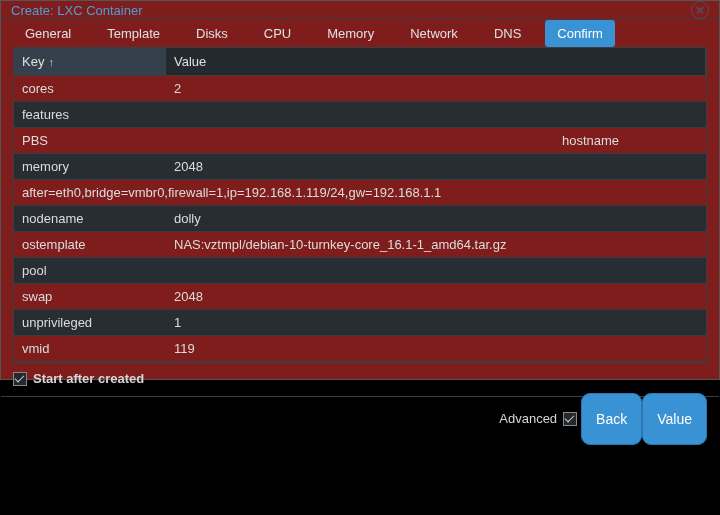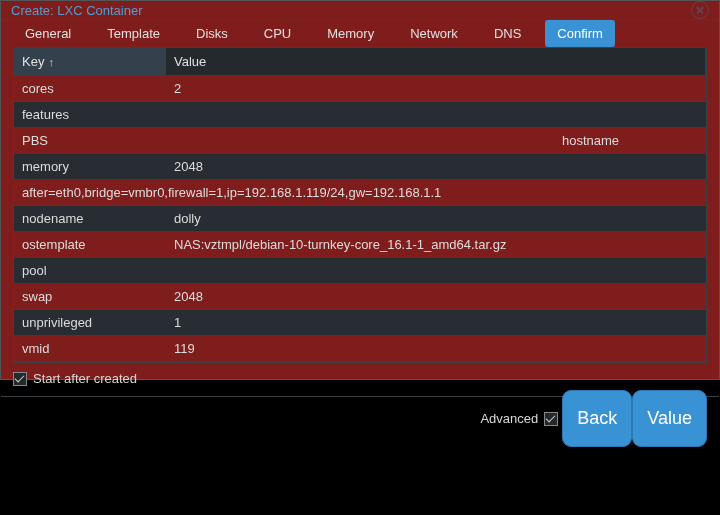--- a/index.html
+++ b/index.html
@@ -125,20 +125,21 @@
     overflow: hidden;
   }
   .cell.key { width: 152px; }
   .cell.value { flex: 1; }
 
   .start-after {
     display: flex;
     align-items: center;
     margin-top: 8px;
     gap: 6px;
+    font-weight: bold;
   }
   .checkbox {
     width: 14px; height: 14px;
     border: 1px solid #888;
     background: #24292e;
     position: relative;
     cursor: pointer;
   }
   .checkbox.checked::after {
     content: "";
@@ -163,21 +164,21 @@
     display: flex;
     align-items: center;
     gap: 6px;
     margin-right: 4px;
   }
   .btn {
     background: #3892d4;
     color: #fff;
     padding: 17px 14px;
     border-radius: 9px;
-    font-size: 18px;
+    font-size: 14px;
     cursor: pointer;
     border: 1px solid #2b78b5;
   }
 </style>
 </head>
 <body>
 
 <div class="window">
 
   <div class="titlebar">

